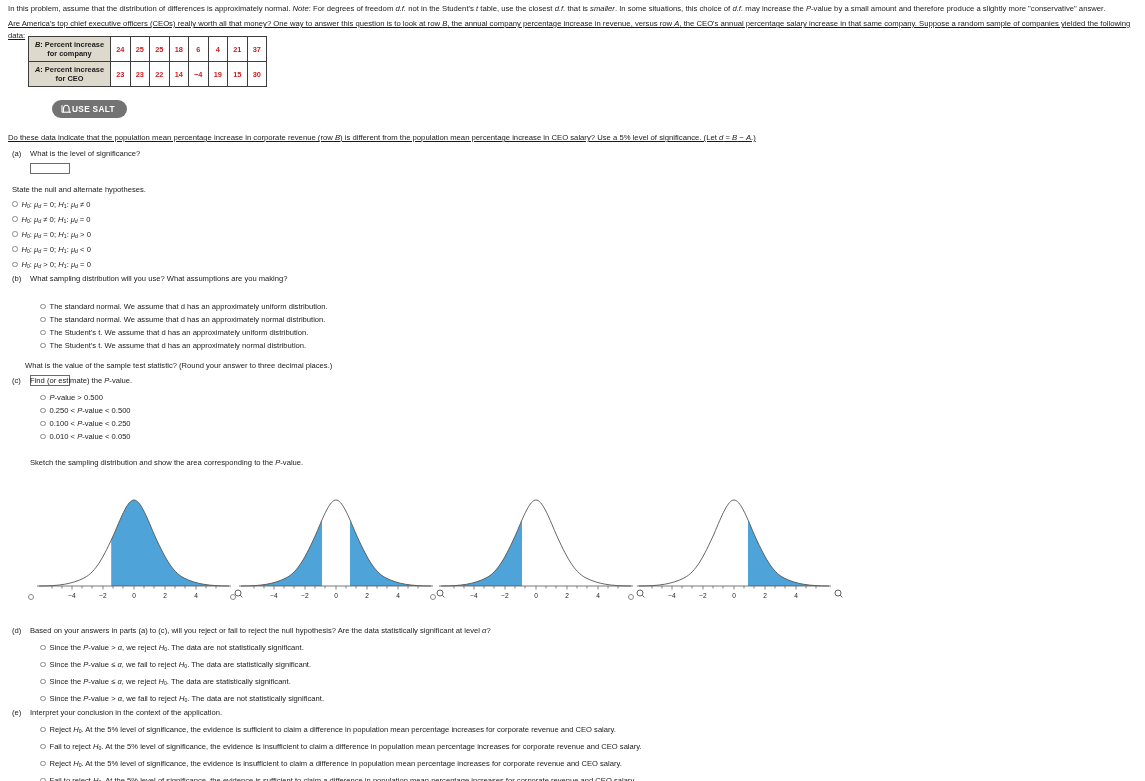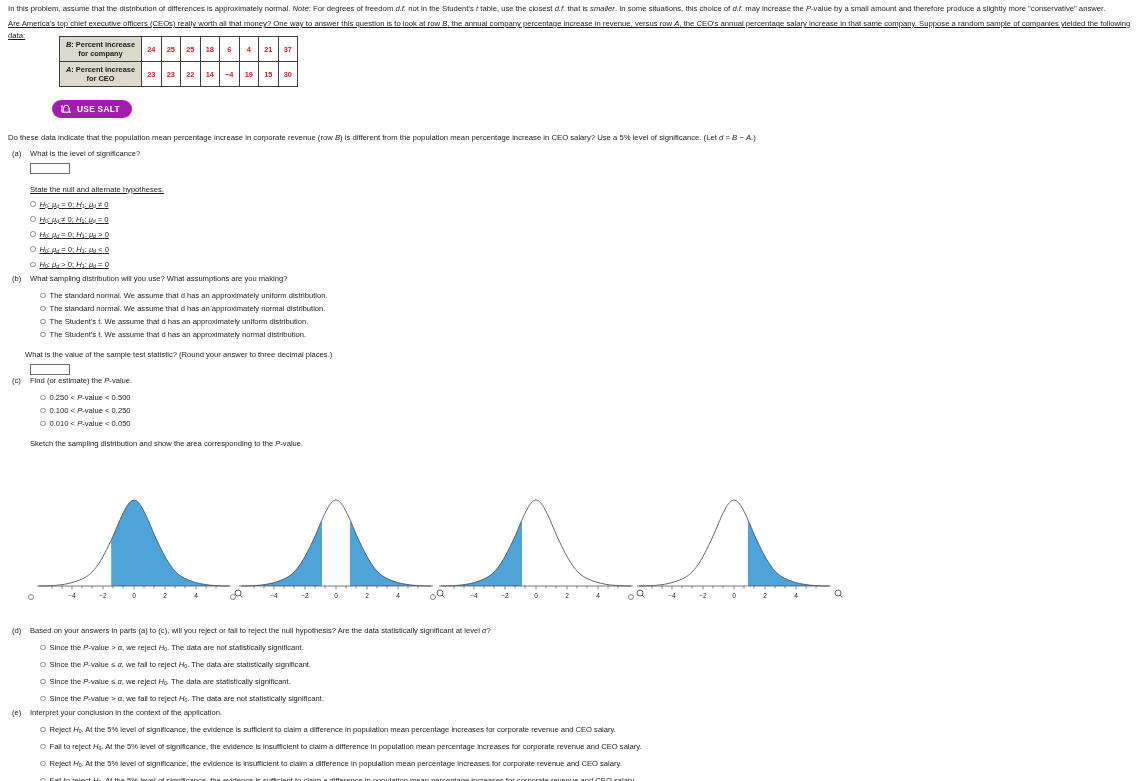--- a/index.html
+++ b/index.html
@@ -22,21 +22,21 @@
     font-size: 7.7px; line-height: 12px; color: #1b1b1b;
   }
   .intro2 {
     position: absolute; left: 8px; top: 18px; width: 1130px;
     font-size: 7.7px; line-height: 12px; color: #1b1b1b; text-decoration: underline;
   }
   i, .it { font-style: italic; }
 
   
   .data-table {
-    position: absolute; left: 59px; top: 36px;
+    position: absolute; left: 28px; top: 36px;
     border-collapse: collapse;
   }
   .data-table td {
     border: 1px solid #3d3d3d;
     text-align: center;
     vertical-align: middle;
     font-size: 7.4px;
     height: 25px;
   }
   .data-table td.rowlabel {
@@ -50,33 +50,33 @@
   .data-table td.val {
     width: 19.5px;
     color: #d01b1b;
     font-weight: bold;
   }
 
   
   .salt-btn {
     position: absolute; left: 52px; top: 100px;
     height: 18px; padding: 0 12px 0 9px;
-    background: #a21caf;
+    background: #737373;
     border-radius: 9px;
     color: #fff;
-    display: flex; align-items: center; gap: 5px;
+    display: flex; align-items: center; 
     font-size: 8.3px; font-weight: bold; letter-spacing: .3px;
     cursor: pointer; border: none;
     font-family: "Liberation Sans", sans-serif;
   }
   .salt-ico { display: block; }
 
   .qmain {
     position: absolute; left: 8px; top: 132px; width: 1000px;
-    font-size: 7.7px; line-height: 11px;
+    font-size: 7.7px; line-height: 11px; text-decoration: underline;
   }
 
   
   .part { position: absolute; font-size: 7.6px; line-height: 11px; }
   .part .plabel { position: absolute; left: 0; top: 0; width: 18px; }
   .part .ptext { margin-left: 18px; display: block; }
 
   .answer-box {
     width: 40px; height: 11px;
     border: 1px solid #6b6b6b;
@@ -178,21 +178,21 @@
     <span>Do these data indicate that the population mean percentage increase in corporate revenue (row </span><i>B</i><span>) is different from the population mean percentage increase in CEO salary? Use a 5% level of significance. (Let </span><i>d</i><span> = </span><i>B</i><span> − </span><i>A</i><span>.)</span>
   </div>
 
   <div class="part" style="left:12px; top:148px; width:600px;">
     <span class="plabel">(a)</span>
     <span class="ptext">What is the level of significance?</span>
     <div style="margin-left:18px; margin-top:3px;">
       <input class="answer-box" type="text" value="" style="">
     </div>
 
-    <div style="margin-left:18px; margin-top:10px;text-decoration:underline;">
+    <div style="margin-top:10px;">
       <div style="margin-bottom:4px;">State the null and alternate hypotheses.</div>
 
       <label class="opt">
         <span class="radio"></span>
         <span class="opt-text">
           <i>H</i><sub>0</sub>: <i>μ</i><sub><i>d</i></sub> <span>=</span> <span>0</span>; <i>H</i><sub>1</sub>: <i>μ</i><sub><i>d</i></sub> <span>≠</span> <span>0</span>
         </span>
       </label>
 
       <label class="opt">
@@ -222,21 +222,21 @@
           <i>H</i><sub>0</sub>: <i>μ</i><sub><i>d</i></sub> <span>&gt;</span> <span>0</span>; <i>H</i><sub>1</sub>: <i>μ</i><sub><i>d</i></sub> <span>=</span> <span>0</span>
         </span>
       </label>
     </div>
   </div>
 
   <div class="part" style="left:12px; top:273px; width:600px;">
     <span class="plabel">(b)</span>
     <span class="ptext">What sampling distribution will you use? What assumptions are you making?</span>
 
-    <div style="margin-left:28px; margin-top:6px;">
+    <div style="margin-left:28px; margin-top:17px;">
       <label class="opt">
         <span class="radio"></span>
         <span class="opt-text">The standard normal. We assume that d has an approximately uniform distribution.</span>
       </label>
       <label class="opt">
         <span class="radio"></span>
         <span class="opt-text">The standard normal. We assume that d has an approximately normal distribution.</span>
       </label>
       <label class="opt">
         <span class="radio"></span>
@@ -254,33 +254,37 @@
     </div>
   </div>
 
   <div class="part" style="left:12px; top:375px; width:600px;">
     <span class="plabel">(c)</span>
     <span class="ptext"><span>Find (or estimate) the </span><i>P</i><span>-value.</span></span>
 
     <div style="margin-left:28px; margin-top:6px;">
       <label class="opt">
         <span class="radio"></span>
+        <span class="opt-text"><span></span><i>P</i><span>-value &gt; 0.500</span></span>
+      </label>
+      <label class="opt">
+        <span class="radio"></span>
         <span class="opt-text"><span>0.250 &lt; </span><i>P</i><span>-value &lt; 0.500</span></span>
       </label>
       <label class="opt">
         <span class="radio"></span>
         <span class="opt-text"><span>0.100 &lt; </span><i>P</i><span>-value &lt; 0.250</span></span>
       </label>
       <label class="opt">
         <span class="radio"></span>
         <span class="opt-text"><span>0.010 &lt; </span><i>P</i><span>-value &lt; 0.050</span></span>
       </label>
     </div>
 
-    <div style="margin-left:18px; margin-top:9px;"><span>Sketch the sampling distribution and show the area corresponding to the </span><i>P</i><span>-value.</span></div>
+    <div style="margin-left:18px; margin-top:15px;"><span>Sketch the sampling distribution and show the area corresponding to the </span><i>P</i><span>-value.</span></div>
   </div>
 
   <div class="charts">
 
     <div class="chart-wrap" style="left:14px;">
       <span class="chart-radio"></span>
       <svg class="chart-svg" width="200" height="122" viewBox="0 0 200 122">
         <defs>
           <clipPath id="clip1">
               <rect x="77.2" y="0" width="122.8" height="104"></rect>

